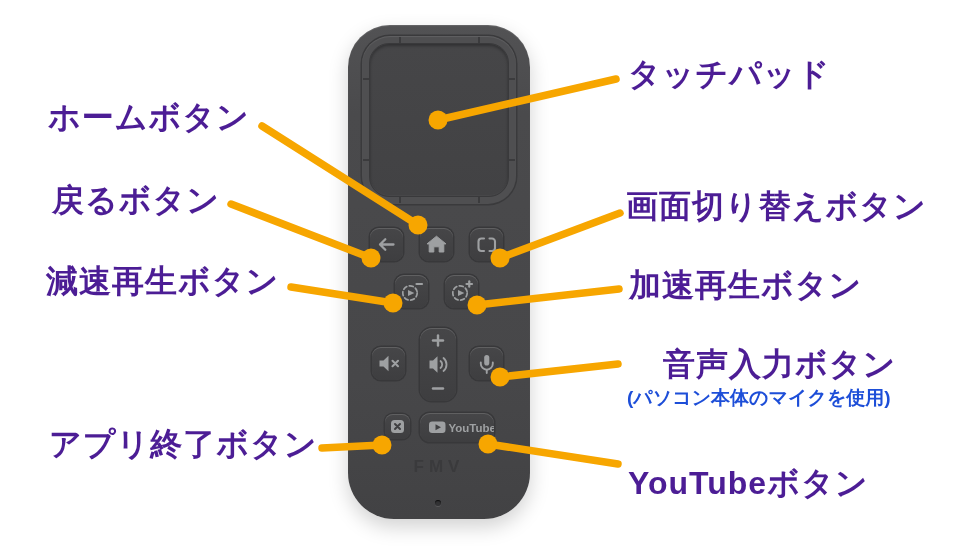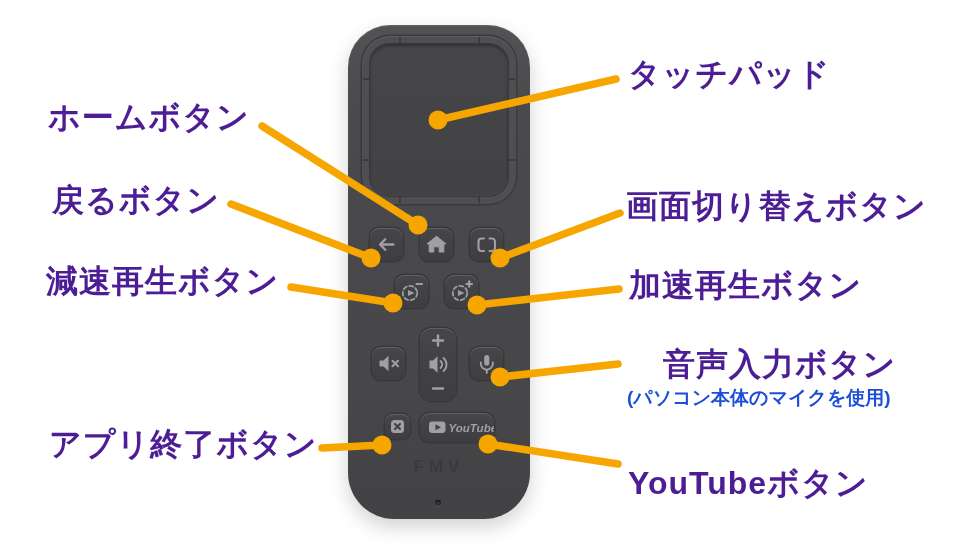--- a/index.html
+++ b/index.html
@@ -28,21 +28,21 @@
           background:#4f4f51;box-shadow:inset 0 1px 1px rgba(255,255,255,.10),0 0 0 1.5px #3a3a3c;}
   .tp-pad{position:absolute;left:7px;top:7px;width:140px;height:154px;border-radius:20px;
           background:linear-gradient(180deg,#464648,#424244);
           border:1px solid #39393b;box-sizing:border-box;
           box-shadow:inset 0 2px 3px rgba(0,0,0,.30), inset 0 -1px 1px rgba(255,255,255,.04);}
   .notch{position:absolute;background:#3b3b3d;}
   .notch.v{width:2px;height:11px;}
   .notch.h{width:11px;height:2px;}
   .btn{position:absolute;background:linear-gradient(180deg,#464648,#3e3e40);border-radius:9px;
        box-shadow:inset 0 1px 0 rgba(255,255,255,.14), 0 0 0 1.5px #38383a;
-       display:flex;align-items:center;justify-content:center;font-style:italic;}
+       display:flex;align-items:center;justify-content:center;}
   .btn svg{display:block;}
   .brand{position:absolute;left:0;right:0;top:432px;text-align:center;font-weight:700;
          font-size:17px;letter-spacing:5px;color:#3a3a3c;}
   .hole{position:absolute;left:87px;top:475px;width:6px;height:6px;border-radius:50%;
         background:#323234;box-shadow:inset 0 1px 1px rgba(0,0,0,.8),0 1px 0 rgba(255,255,255,.12);}
   .callouts{position:absolute;left:0;top:0;width:980px;height:550px;pointer-events:none;}
 </style>
 </head>
 <body>
 

